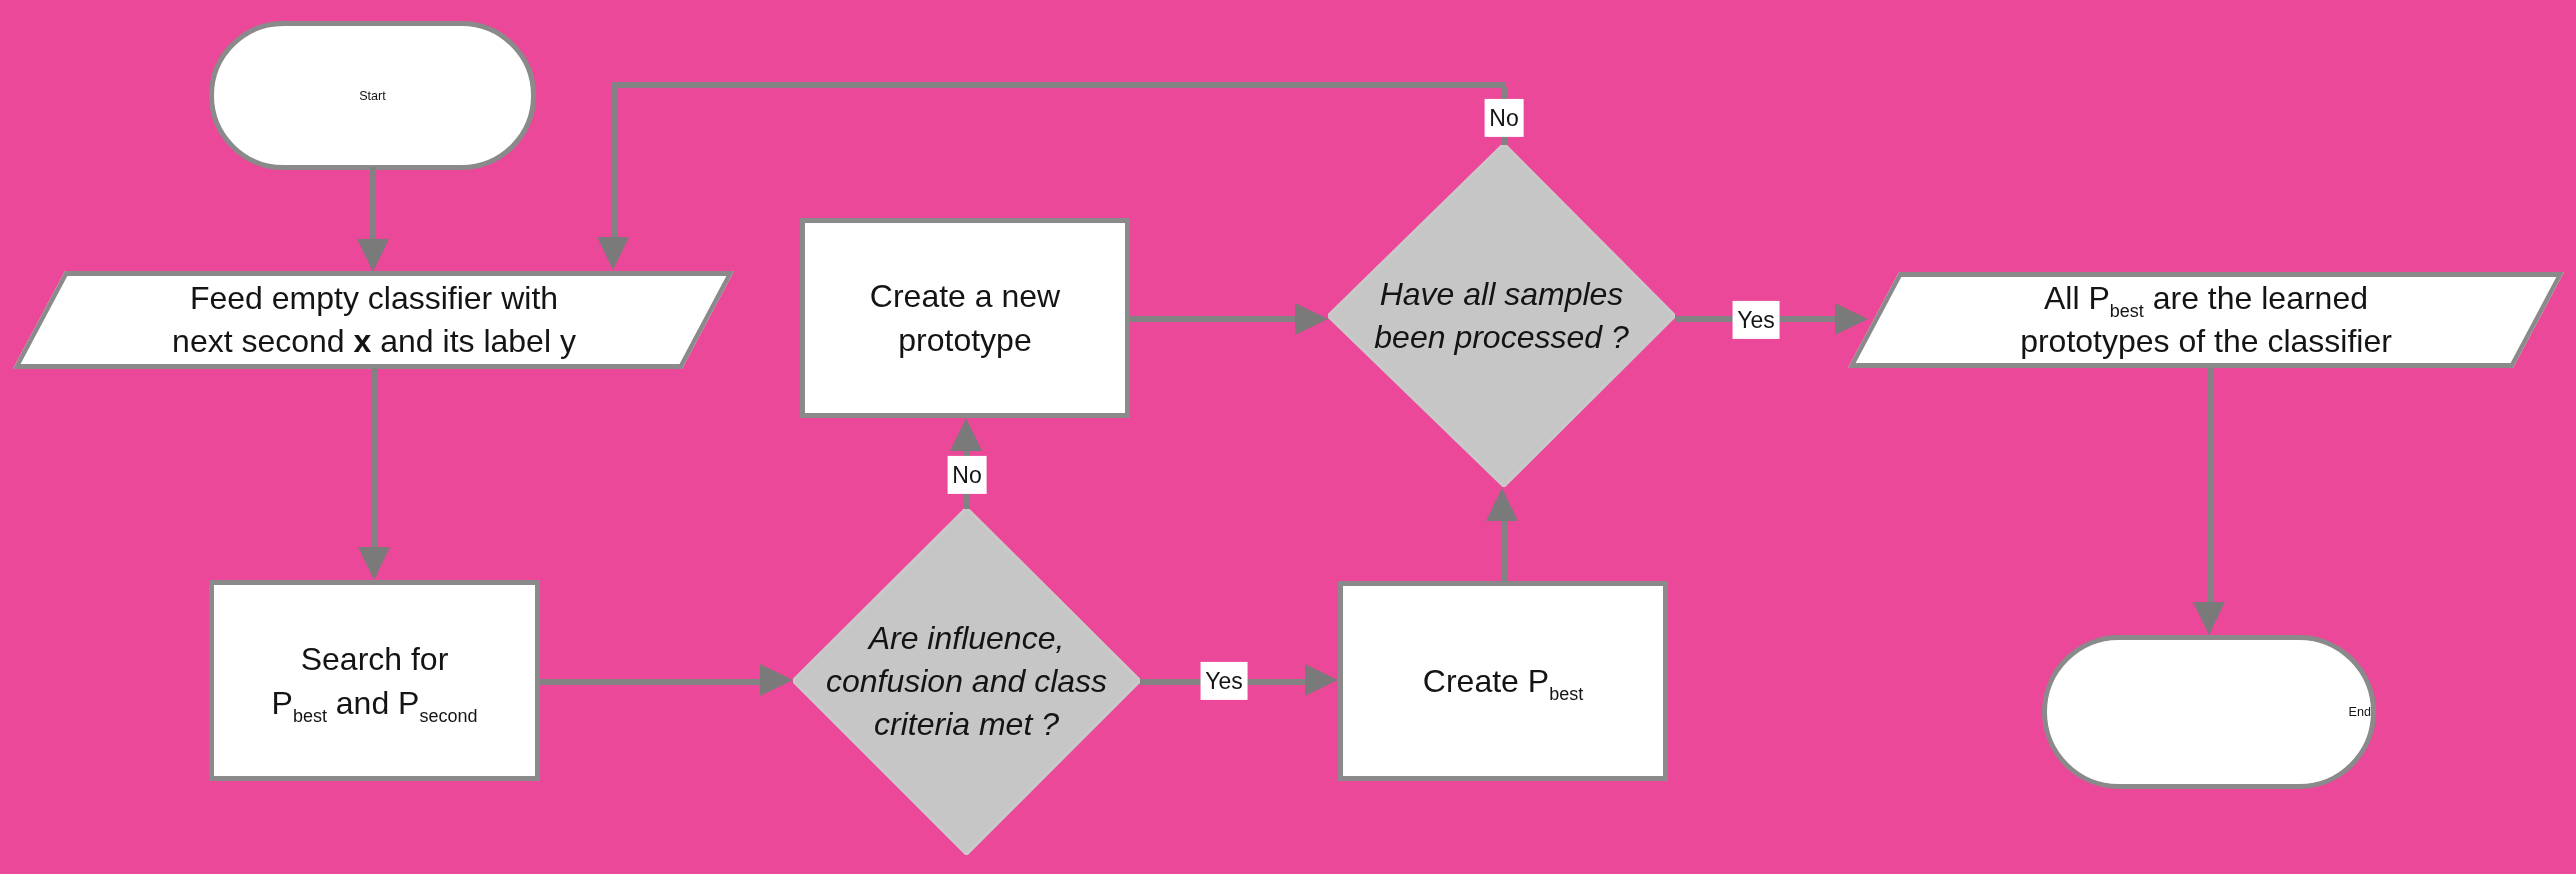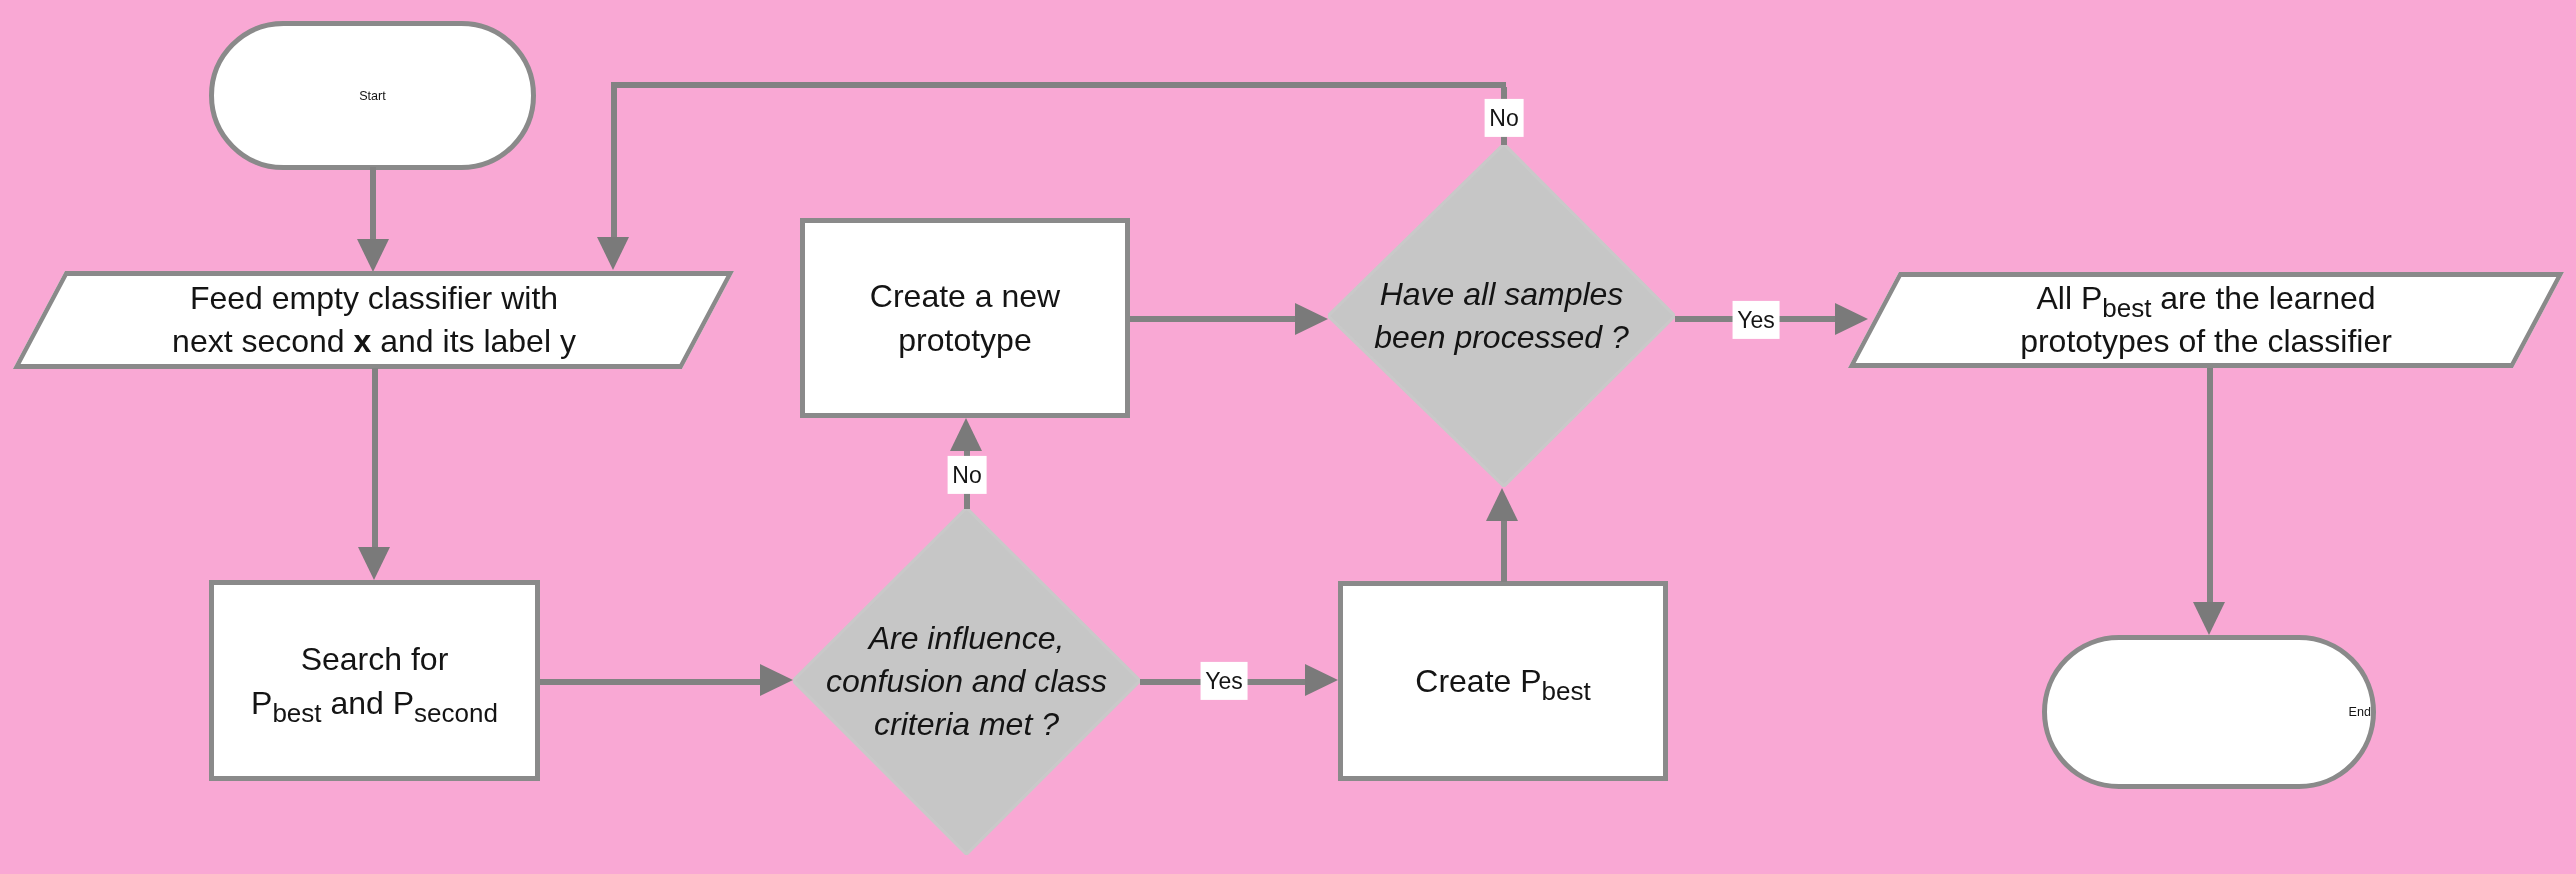--- a/index.html
+++ b/index.html
@@ -1,31 +1,31 @@
 <!DOCTYPE html>
 <html style="font-size:12.6px"><head>
 <meta charset="utf-8">
 <style>
   html,body{margin:0;padding:0;background:#ffffff;}
   #canvas{
-    position:relative;width:2576px;height:874px;background:#f9a8d4;overflow:hidden;
+    position:relative;width:2576px;height:874px;background:#ec4899;overflow:hidden;
     font-family:"Liberation Sans","DejaVu Sans",sans-serif;color:#141414;
   }
   
   .node{position:absolute;box-sizing:border-box;background:#ffffff;border:5.5px solid #8a8a8a;}
   .stadium{border-radius:77px;display:flex;align-items:center;justify-content:center;}
   .rect{display:flex;flex-direction:column;align-items:center;justify-content:center;}
   .para{transform-origin:top left;transform:skewX(-28deg);}
   .shape-text{
     position:absolute;display:flex;flex-direction:column;align-items:center;justify-content:center;
     text-align:center;font-size:32px;line-height:43px;white-space:nowrap;
   }
   .diamond-svg{position:absolute;}
   .diamond-text{font-style:italic;}
-  .sub{font-size:26px;vertical-align:-8px;line-height:0;}
+  .sub{font-size:18px;vertical-align:-8px;line-height:0;}
   .bx{font-weight:bold;}
   
   .line{position:absolute;background:#828282;}
   .head{position:absolute;width:0;height:0;}
   .head-down{border-left:16.6px solid transparent;border-right:16.6px solid transparent;border-top:33px solid #7a7a7a;}
   .head-up{border-left:16.6px solid transparent;border-right:16.6px solid transparent;border-bottom:33px solid #7a7a7a;}
   .head-right{border-top:16.6px solid transparent;border-bottom:16.6px solid transparent;border-left:33px solid #7a7a7a;}
   .edge-label{
     position:absolute;transform:translate(-50%,-50%);background:#ffffff;
     padding:1.6px 4.7px;font-size:23px;line-height:35px;white-space:nowrap;

